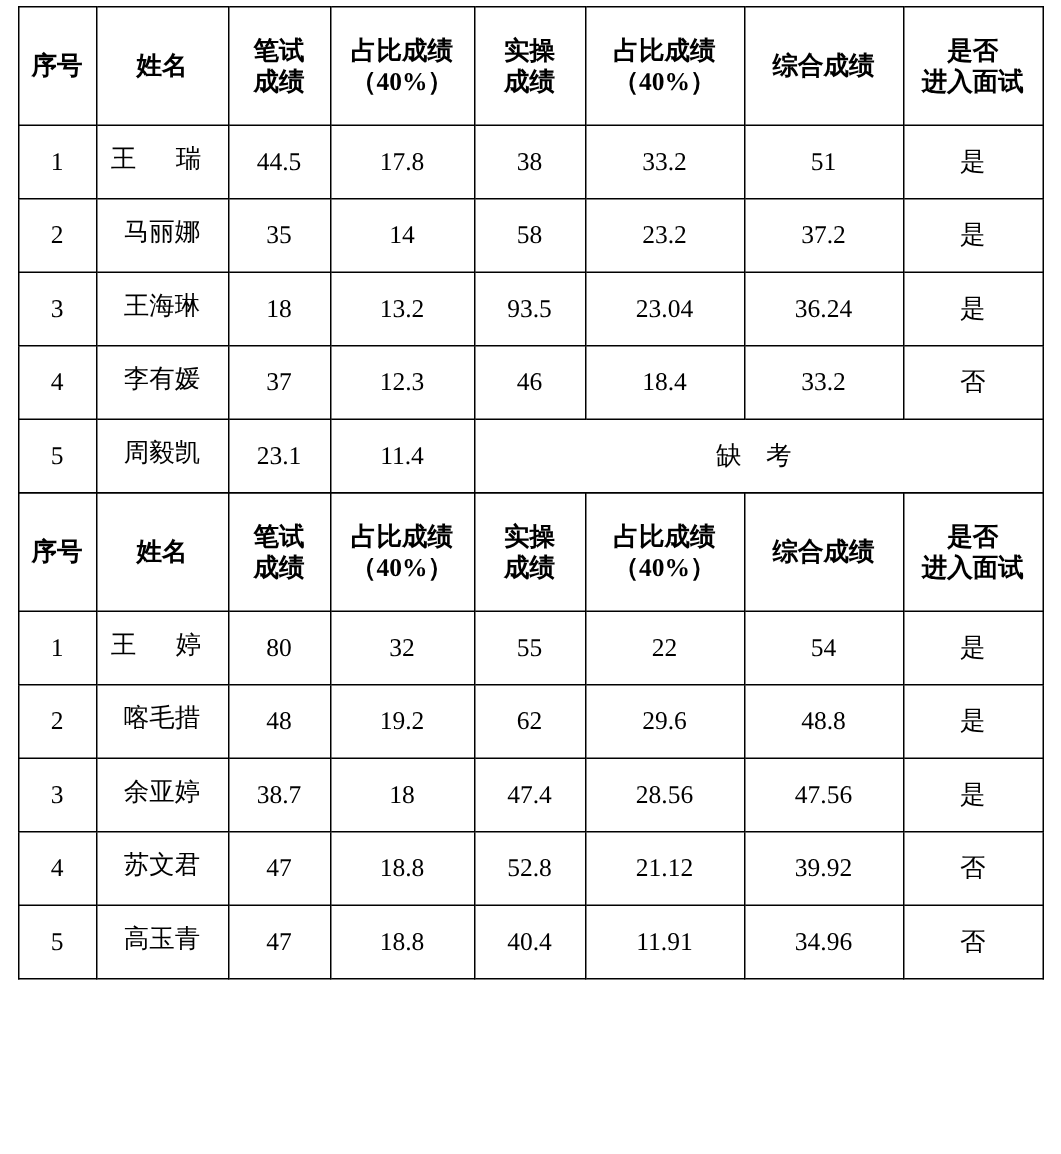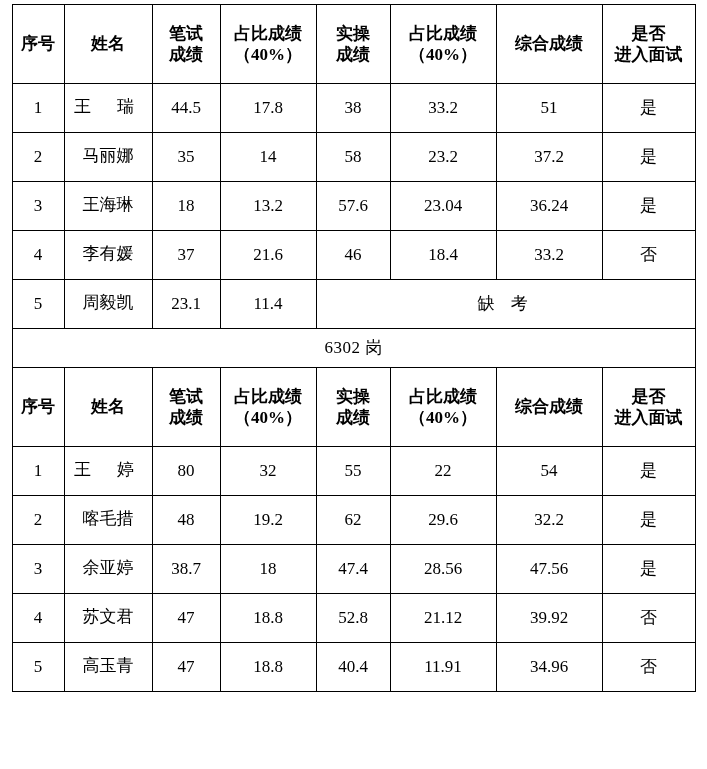--- a/index.html
+++ b/index.html
@@ -146,31 +146,31 @@
         <td class="num">23.2</td>
         <td class="num">37.2</td>
         <td>是</td>
       </tr>
 
       <tr class="data-row">
         <td class="num">3</td>
         <td class="name-cell">王海琳</td>
         <td class="num">18</td>
         <td class="num">13.2</td>
-        <td class="num">57.6</td>
+        <td class="num">93.5</td>
         <td class="num">23.04</td>
         <td class="num">36.24</td>
         <td>是</td>
       </tr>
 
       <tr class="data-row">
         <td class="num">4</td>
         <td class="name-cell">李有媛</td>
         <td class="num">37</td>
-        <td class="num">21.6</td>
+        <td class="num">12.3</td>
         <td class="num">46</td>
         <td class="num">18.4</td>
         <td class="num">33.2</td>
         <td>否</td>
       </tr>
 
       <tr class="data-row">
         <td class="num">5</td>
         <td class="name-cell">周毅凯</td>
         <td class="num">23.1</td>
@@ -186,23 +186,20 @@
         <col class="c-name">
         <col class="c-w1">
         <col class="c-p1">
       <col class="c-w2">
         <col class="c-p2">
         <col class="c-total">
         <col class="c-pass">
     </colgroup>
     <tbody>
       <tr>
-        <td class="section-title" colspan="8">6302 岗</td>
-      </tr>
-      <tr>
         <td class="head-cell">
           <span class="l1">序号</span>
         </td>
         <td class="head-cell">
           <span class="l1">姓名</span>
         </td>
         <td class="head-cell">
           <span class="l1">笔试</span>
           <span class="l2">成绩</span>
         </td>
@@ -238,21 +235,21 @@
         <td>是</td>
       </tr>
 
       <tr class="data-row">
         <td class="num">2</td>
         <td class="name-cell">喀毛措</td>
         <td class="num">48</td>
         <td class="num">19.2</td>
         <td class="num">62</td>
         <td class="num">29.6</td>
-        <td class="num">32.2</td>
+        <td class="num">48.8</td>
         <td>是</td>
       </tr>
 
       <tr class="data-row">
         <td class="num">3</td>
         <td class="name-cell">余亚婷</td>
         <td class="num">38.7</td>
         <td class="num">18</td>
         <td class="num">47.4</td>
         <td class="num">28.56</td>

